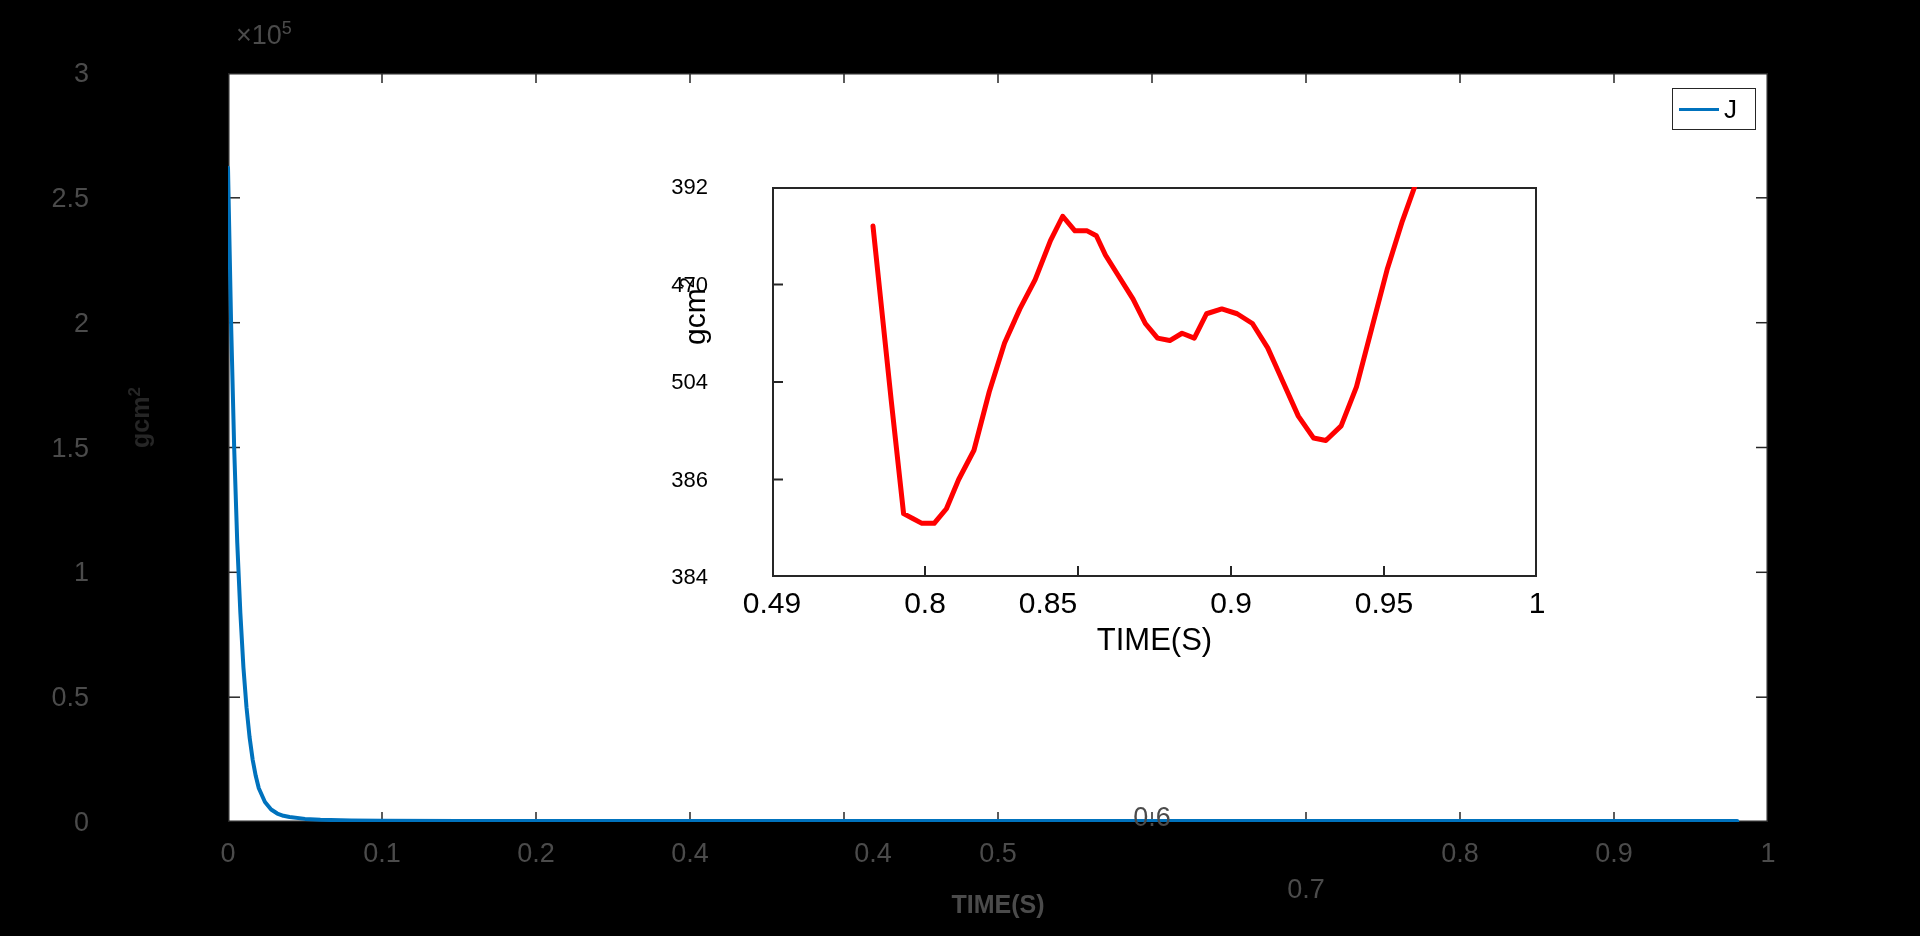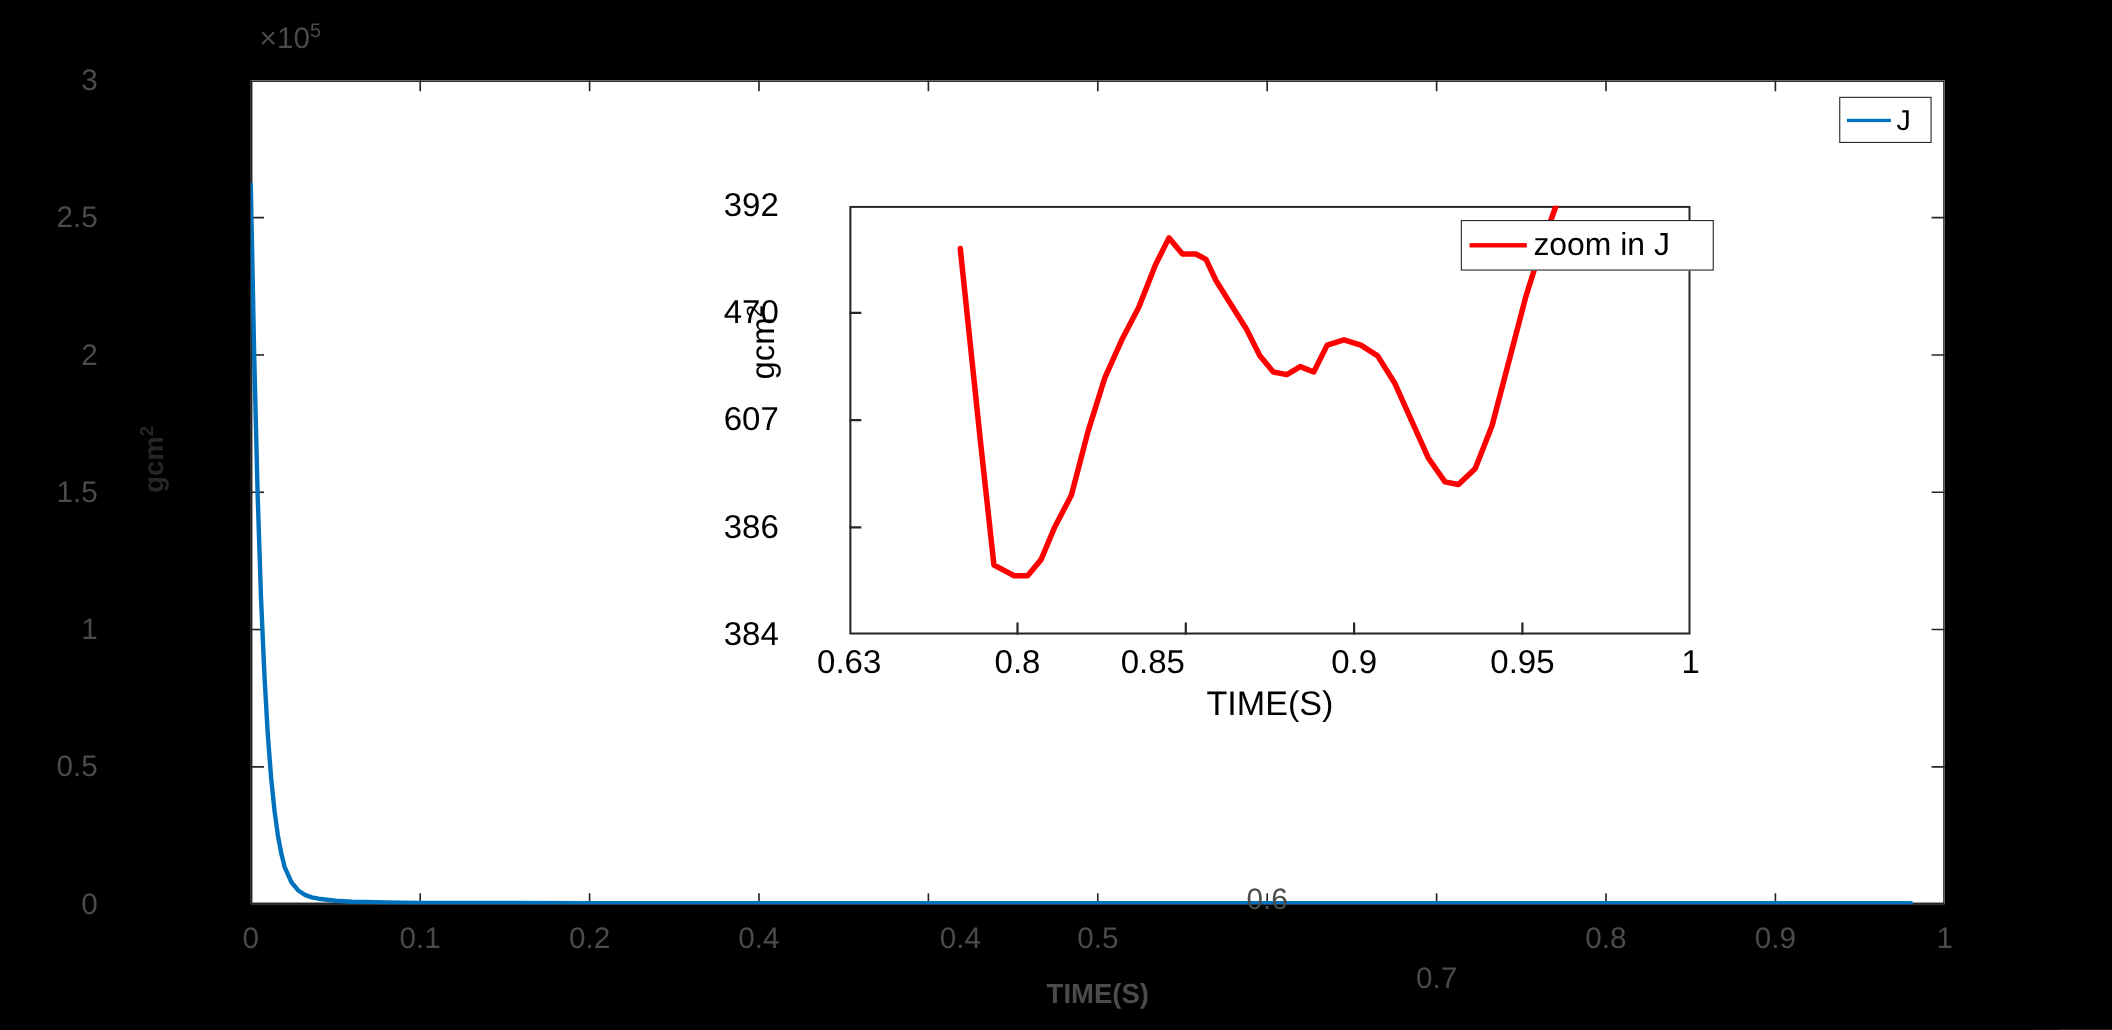--- a/index.html
+++ b/index.html
@@ -141,21 +141,21 @@
   #inset-plot-svg {
     position: absolute;
     left: 0; top: 0;
     width: 100%; height: 100%;
     display: block;
   }
   .inset-ytick {
     position: absolute;
     right: 1163px;             
     color: #000000;
-    font-size: 30px;
+    font-size: 22px;
     line-height: 1;
     text-align: right;
     white-space: nowrap;
     transform: translateY(-50%);
   }
   .inset-xtick {
     position: absolute;
     color: #000000;
     font-size: 30px;
     line-height: 1;
@@ -316,34 +316,30 @@
         <line x1="0" y1="97.5" x2="11" y2="97.5"></line>
       </g>
 
       <polyline fill="none" stroke="#ff0000" stroke-width="5" stroke-linejoin="round" stroke-linecap="round" points="100.98,39.00 119.34,214.50 131.58,326.62 140.76,331.50 149.94,336.37 162.18,336.37 174.42,321.75 186.66,292.50 201.96,263.25 217.26,204.75 232.56,156.00 247.86,121.88 263.16,92.62 278.46,53.63 290.70,29.25 302.94,43.87 315.18,43.87 324.36,48.75 333.54,68.25 345.78,87.75 361.08,112.13 373.32,136.50 385.56,151.13 397.80,153.56 410.04,146.25 422.28,151.13 434.52,126.75 449.82,121.88 465.12,126.75 480.42,136.50 495.72,160.88 511.02,195.00 526.32,229.12 541.62,251.06 553.86,253.50 569.16,238.87 584.46,199.88 599.76,141.37 615.06,82.87 630.36,34.12 642.60,0.00">
       </polyline>
     </svg>
   </div>
 
   <div class="inset-ytick" style="top:577px;">384</div>
   <div class="inset-ytick" style="top:479.5px;">386</div>
-  <div class="inset-ytick" style="top:382px;">607</div>
+  <div class="inset-ytick" style="top:382px;">504</div>
   <div class="inset-ytick" style="top:284.5px;">470</div>
   <div class="inset-ytick" style="top:187px;">392</div>
 
-  <div class="inset-xtick" style="left:772px;  top:588px;">0.63</div>
+  <div class="inset-xtick" style="left:772px;  top:588px;">0.49</div>
   <div class="inset-xtick" style="left:925px;  top:588px;">0.8</div>
   <div class="inset-xtick" style="left:1048px; top:588px;">0.85</div>
   <div class="inset-xtick" style="left:1231px; top:588px;">0.9</div>
   <div class="inset-xtick" style="left:1384px; top:588px;">0.95</div>
   <div class="inset-xtick" style="left:1537px; top:588px;">1</div>
 
   <div id="inset-xlabel">TIME(S)</div>
   <div id="inset-ylabel">
     <span>gcm</span><sup>2</sup>
   </div>
 
-  <div id="inset-legend">
-    <span class="leg-line"></span>
-    <span class="leg-text">zoom in J</span>
-  </div>
 
 </div>
 
 </body></html>

